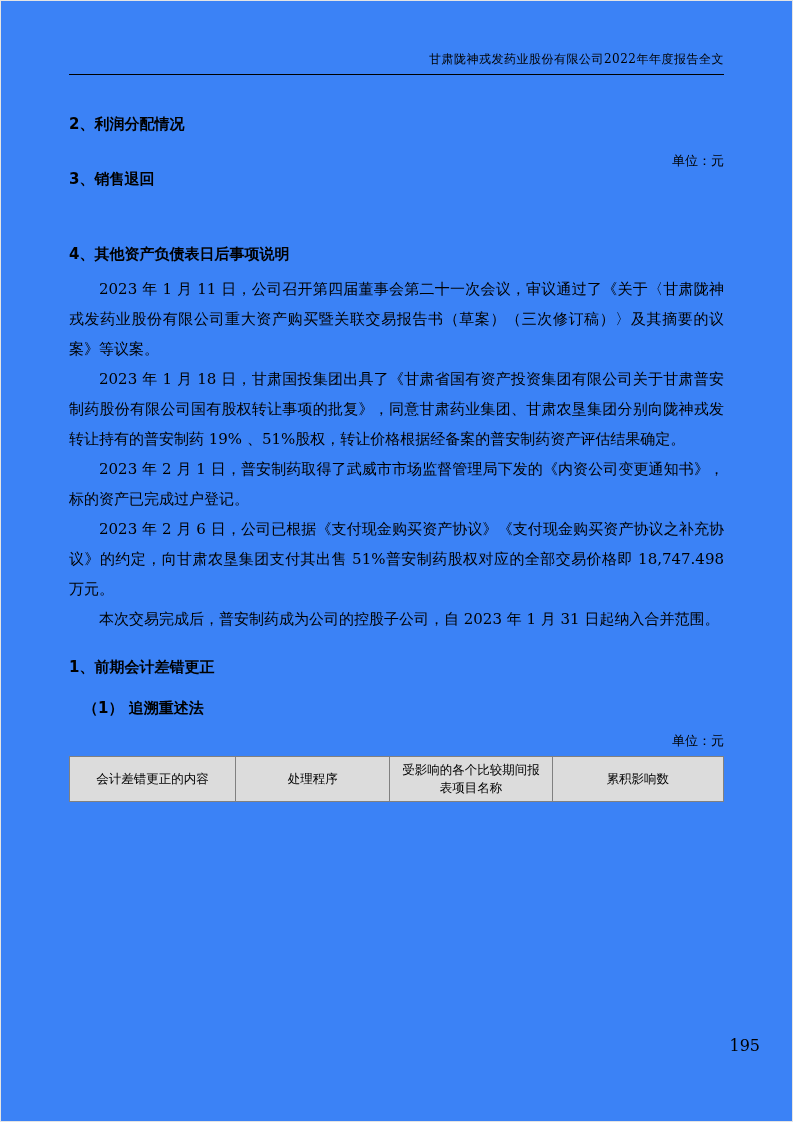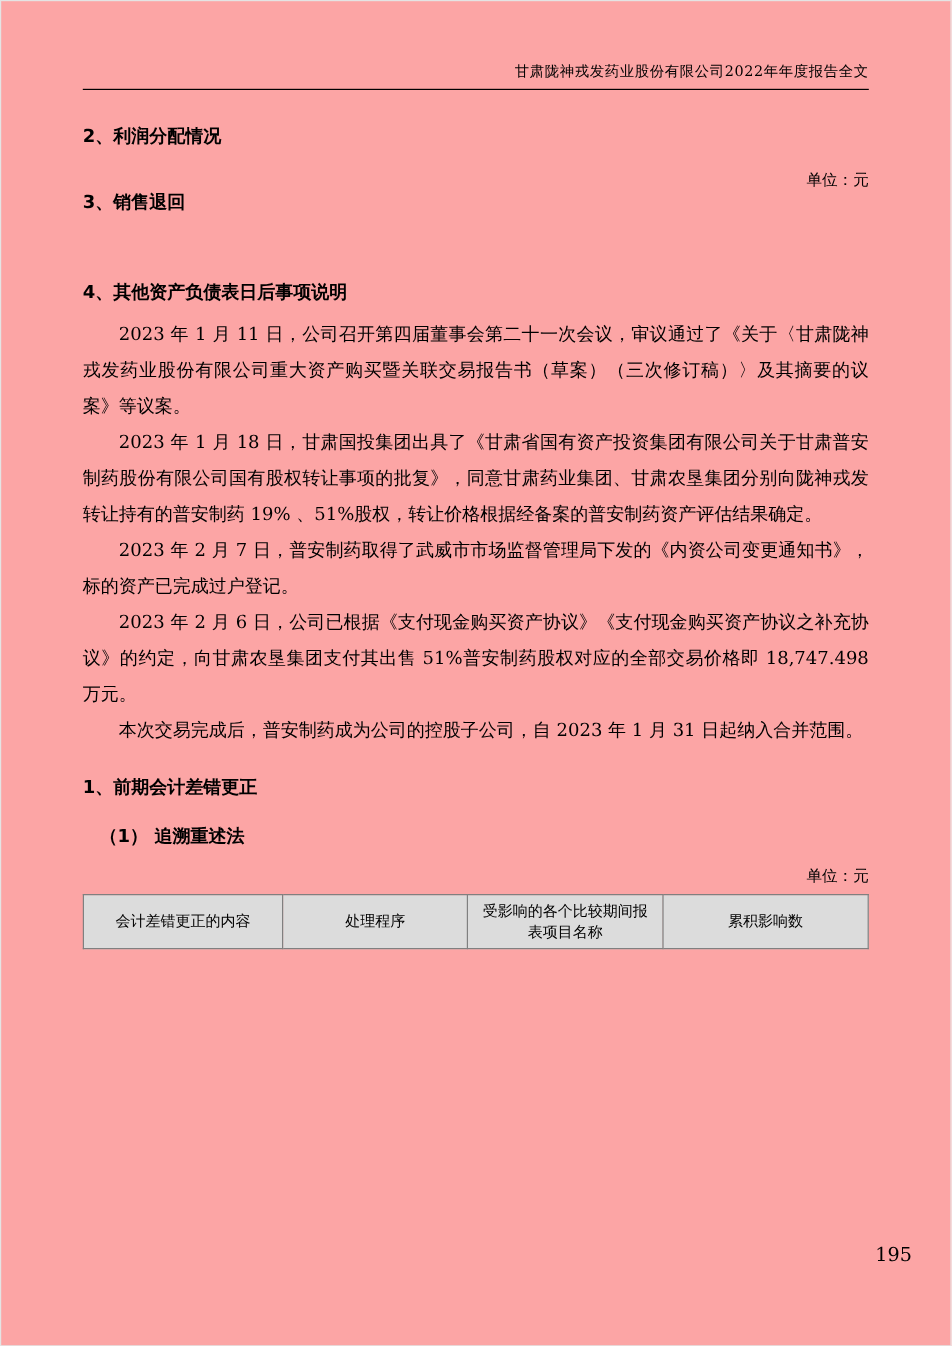--- a/index.html
+++ b/index.html
@@ -6,21 +6,21 @@
   html, body { background: #ffffff; }
   body {
     font-family: "DejaVu Serif", "Liberation Serif", serif;
     color: #000000;
   }
   .page {
     position: relative;
     width: 793px;
     height: 1122px;
     margin: 0 auto;
-    background: #fca5a5;
+    background: #3b82f6;
     border: 1px solid #e4e4e4;
     overflow: hidden;
   }
   .content {
     padding: 0 68px;
   }
   
   .doc-header {
     padding-top: 50px;
     border-bottom: 1px solid #000000;
@@ -31,21 +31,21 @@
     font-size: 12px;
     letter-spacing: 0.5px;
     color: #000000;
   }
   
   .h-num {
     font-size: 15px;
     font-weight: bold;
     font-family: "DejaVu Sans", "Liberation Sans", sans-serif;
   }
-  .h2-profit { margin-top: 29px; }
+  .h2-profit { margin-top: 40px; }
   .h3-sales  { }
   .h4-post   { margin-top: 56px; }
   .h-big {
     font-size: 19px;
     font-weight: bold;
     font-family: "DejaVu Sans", "Liberation Sans", sans-serif;
     margin-top: 20px;
   }
   .h-sub1 { margin-top: 24px; }
   .h-sub2 { margin-top: 22px; padding-left: 14px; }
@@ -104,21 +104,21 @@
 
     <div class="unit-label">单位：元</div>
 
     <div class="h-num h3-sales">3、销售退回</div>
 
     <div class="h-num h4-post">4、其他资产负债表日后事项说明</div>
 
     <div class="body-text">
       <p>2023 年 1 月 11 日，公司召开第四届董事会第二十一次会议，审议通过了《关于〈甘肃陇神戎发药业股份有限公司重大资产购买暨关联交易报告书（草案）（三次修订稿）〉及其摘要的议案》等议案。</p>
       <p>2023 年 1 月 18 日，甘肃国投集团出具了《甘肃省国有资产投资集团有限公司关于甘肃普安制药股份有限公司国有股权转让事项的批复》，同意甘肃药业集团、甘肃农垦集团分别向陇神戎发转让持有的普安制药 19% 、51%股权，转让价格根据经备案的普安制药资产评估结果确定。</p>
-      <p>2023 年 2 月 7 日，普安制药取得了武威市市场监督管理局下发的《内资公司变更通知书》，标的资产已完成过户登记。</p>
+      <p>2023 年 2 月 1 日，普安制药取得了武威市市场监督管理局下发的《内资公司变更通知书》，标的资产已完成过户登记。</p>
       <p>2023 年 2 月 6 日，公司已根据《支付现金购买资产协议》《支付现金购买资产协议之补充协议》的约定，向甘肃农垦集团支付其出售 51%普安制药股权对应的全部交易价格即 18,747.498 万元。</p>
       <p>本次交易完成后，普安制药成为公司的控股子公司，自 2023 年 1 月 31 日起纳入合并范围。</p>
     </div>
 
 
     <div class="h-num h-sub1">1、前期会计差错更正</div>
 
     <div class="h-num h-sub2">（1） 追溯重述法</div>
 
     <div class="unit-label tight">单位：元</div>

